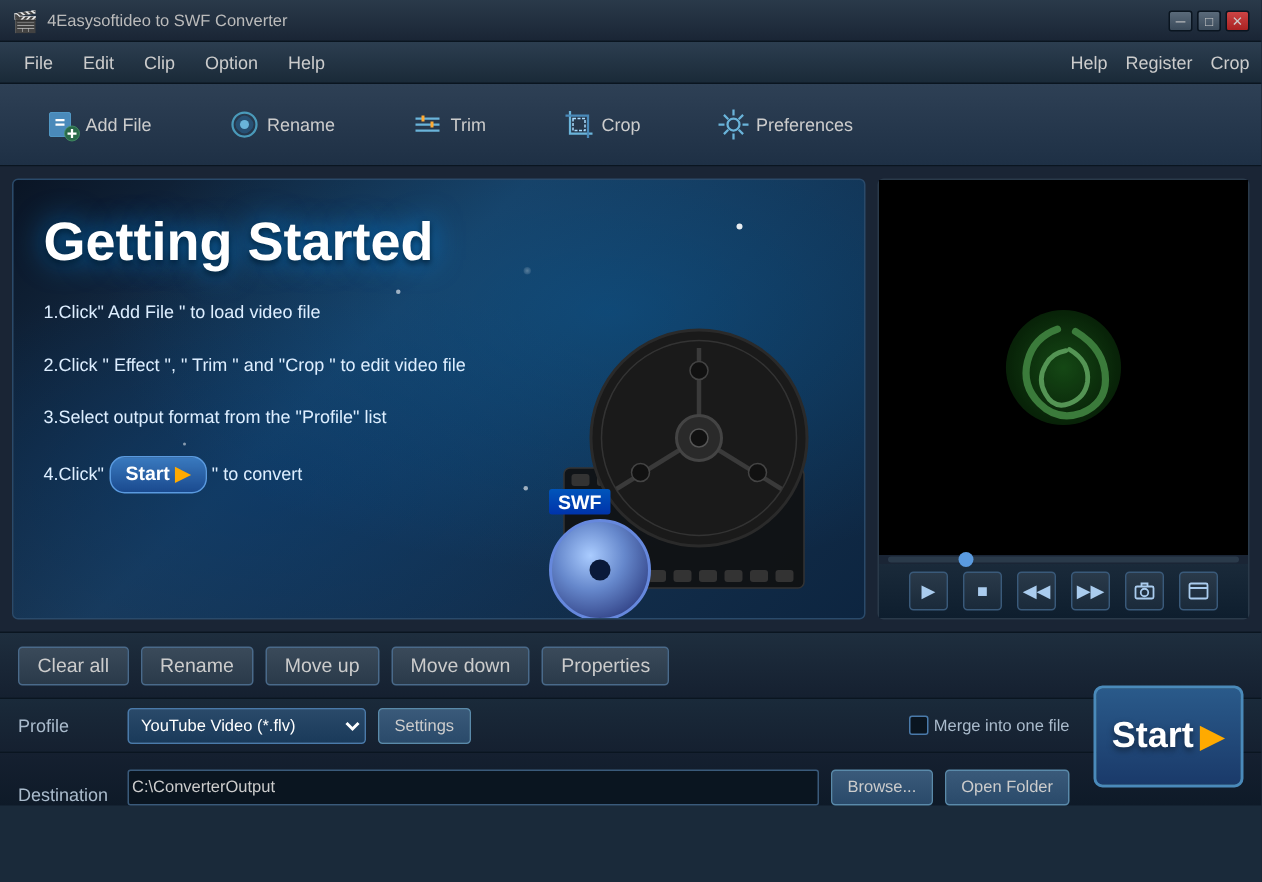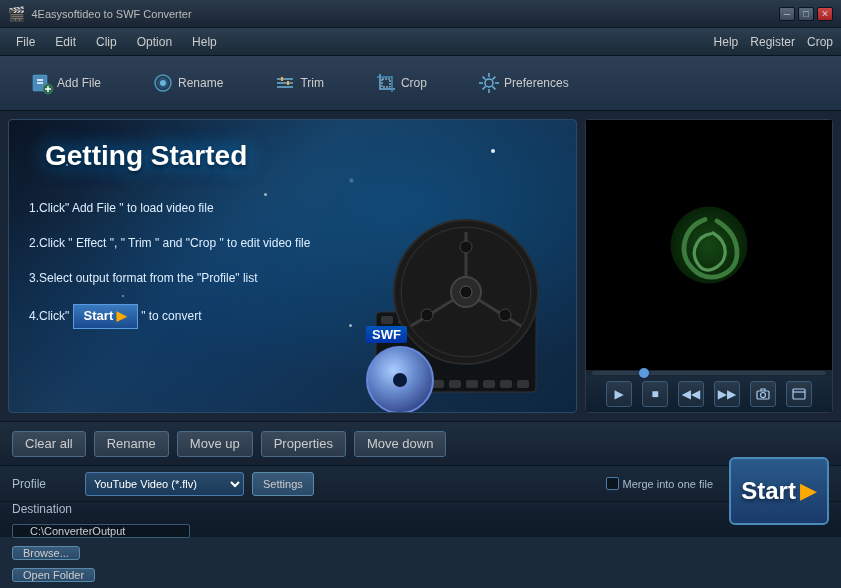--- a/index.html
+++ b/index.html
@@ -131,22 +131,22 @@
       top: 0; left: 0; right: 0; bottom: 0;
     }
     .star {
       position: absolute;
       background: white;
       border-radius: 50%;
     }
     #getting-started-title {
       position: absolute;
       top: 20px;
-      left: 36px;
-      font-size: 28px;
+      left: 20px;
+      font-size: 36px;
       font-weight: bold;
       color: #fff;
       text-shadow: 0 0 20px rgba(0,150,255,0.8), 0 2px 4px rgba(0,0,0,0.8);
       text-align: center;
     }
     #getting-started-steps {
       position: absolute;
       top: 80px;
       left: 20px;
       right: 220px;
@@ -156,21 +156,21 @@
       font-size: 12px;
       margin-bottom: 18px;
       line-height: 1.4;
     }
     .start-inline {
       display: inline-block;
       background: linear-gradient(to bottom, #3a7abf, #1a4a8f);
       color: #fff;
       font-weight: bold;
       padding: 2px 10px;
-      border-radius: 0;
+      border-radius: 10px;
       font-size: 13px;
       border: 1px solid #5a9adf;
     }
     .start-arrow {
       color: #ffaa00;
     }
 
     
     #video-panel {
       width: 248px;
@@ -270,25 +270,24 @@
       display: flex;
       align-items: center;
       padding: 0 12px;
       gap: 8px;
       border-top: 1px solid #0a1520;
     }
     #dest-row {
       background: linear-gradient(to bottom, #152030, #0e1a28);
       height: 36px;
       display: flex;
-      align-items: flex-start;
+      align-items: flex-end;
       padding: 0 12px;
       gap: 8px;
       border-top: 1px solid #0a1520;
-      flex-direction: column;
     }
     .row-label {
       width: 65px;
       color: #aabbcc;
       font-size: 12px;
     }
     .styled-select {
       height: 24px;
       background: linear-gradient(to bottom, #2a4a6a, #1a3a5a);
       border: 1px solid #4a7aaa;
@@ -300,21 +299,21 @@
     }
     .profile-select { width: 100px; }
     .format-select { width: 159px; }
     .styled-input {
       height: 24px;
       background: #0a1520;
       border: 1px solid #3a5a7a;
       border-radius: 2px;
       color: #ccc;
       font-size: 11px;
-      padding: 0 17px;
+      padding: 0 2px;
       flex: 1;
     }
     .small-btn {
       height: 24px;
       padding: 0 10px;
       background: linear-gradient(to bottom, #3a5a7a, #2a4a6a);
       border: 1px solid #5a8aaa;
       border-radius: 3px;
       color: #ccc;
       font-size: 11px;
@@ -575,22 +574,22 @@
           </svg>
       </div>
     </div>
   </div>
 </div>
 
 <div id="bottom-toolbar">
   <button class="action-btn">Clear all</button>
   <button class="action-btn">Rename</button>
   <button class="action-btn">Move up</button>
+  <button class="action-btn">Move down</button>
   <button class="action-btn">Properties</button>
-  <button class="action-btn">Move down</button>
 </div>
 
 <div id="bottom-section">
 
   <div id="profile-row">
     <span class="row-label">Profile</span>
     <select class="styled-select format-select">
       <option>YouTube Video (*.flv)</option>
     </select>
     <button class="small-btn">Settings</button>

